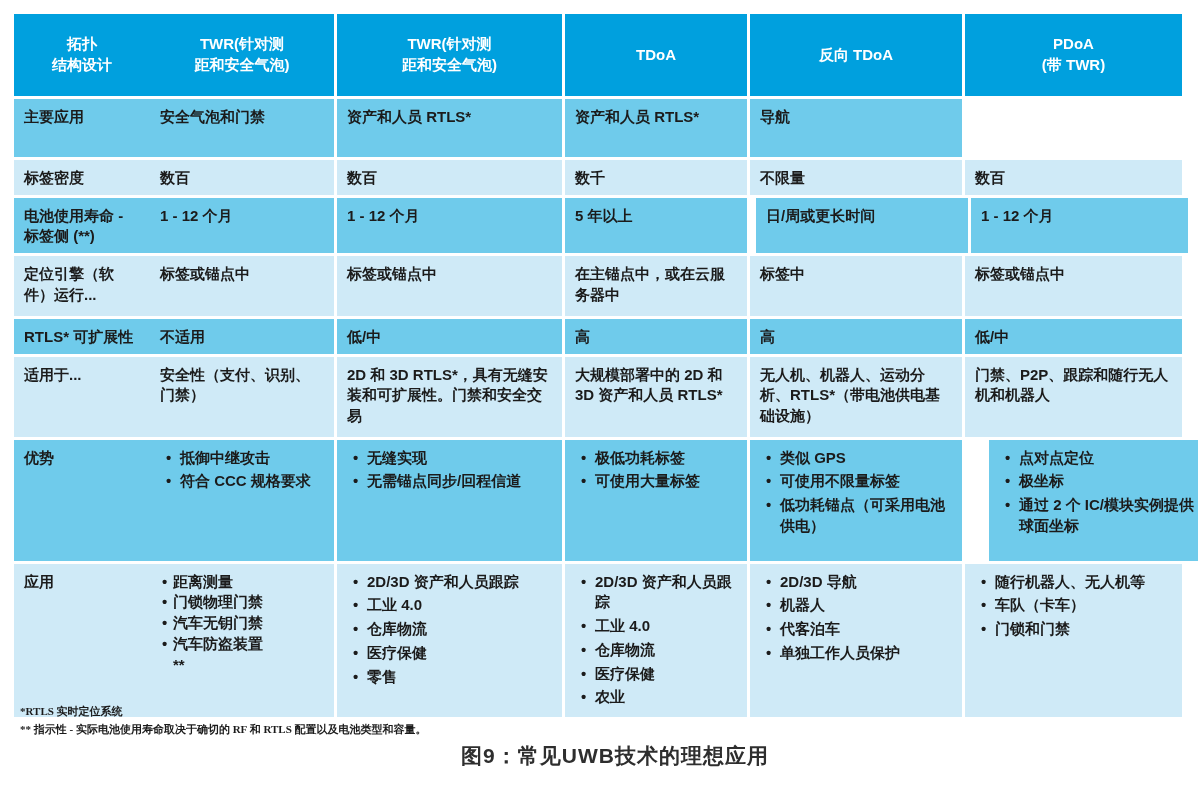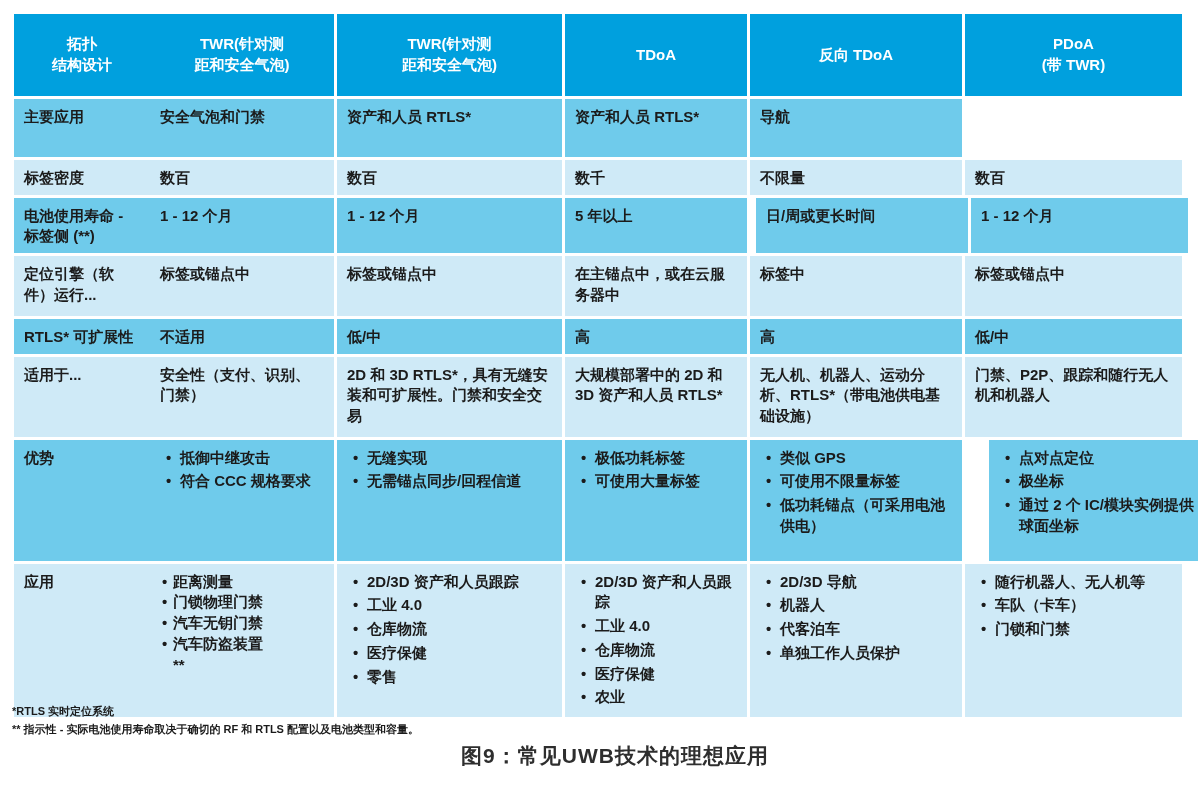--- a/index.html
+++ b/index.html
@@ -28,22 +28,22 @@
   .shade-light  .cell { background: var(--row-light); }
 
   ul.bullets { list-style: none; padding-left: 4px; }
   ul.bullets li { position: relative; padding-left: 16px; margin-bottom: 3px; }
   ul.bullets li::before { content: "•"; position: absolute; left: 2px; }
   ul.bullets.tight { padding-left: 2px; }
   ul.bullets.tight li { padding-left: 11px; margin-bottom: 0; }
   ul.bullets.tight li::before { left: 0; }
   ul.bullets li.nobullet::before { content: ""; }
 
-  #footnotes { position: absolute; left: 12px; top: 702px; font-size: 11px; font-weight: bold;
-    color: #1b1b1b; line-height: 1.65; }
+  #footnotes { position: absolute; left: 20px; top: 702px; font-size: 11px; font-weight: bold;
+    color: #1b1b1b; line-height: 1.65; font-family: Liberation Serif, serif; }
   #caption { position: absolute; left: 16px; top: 742px; width: 1198px; text-align: center;
     font-size: 21px; font-weight: bold; color: #2e2e2e; letter-spacing: 1px; }
 </style>
 </head>
 <body>
 
 <div id="stage">
   <div id="uwb-table">
       <div class="trow shade-header">
         <div class="cell c0">

